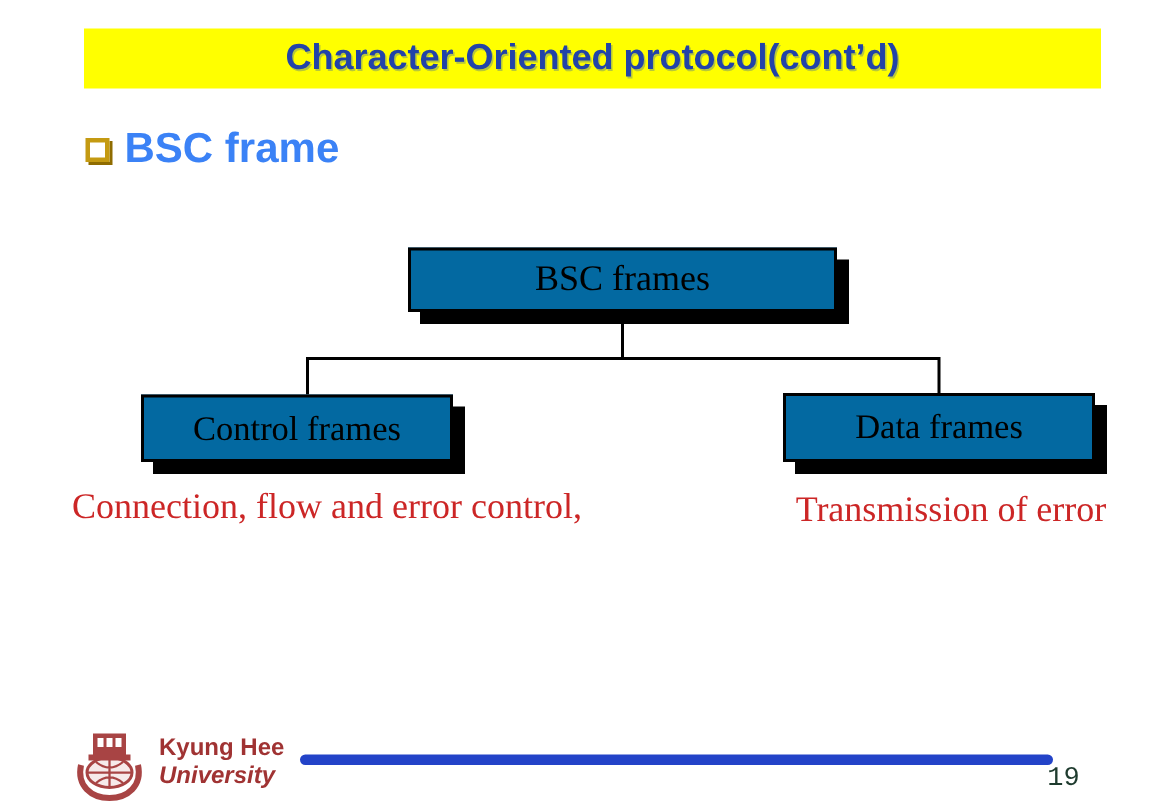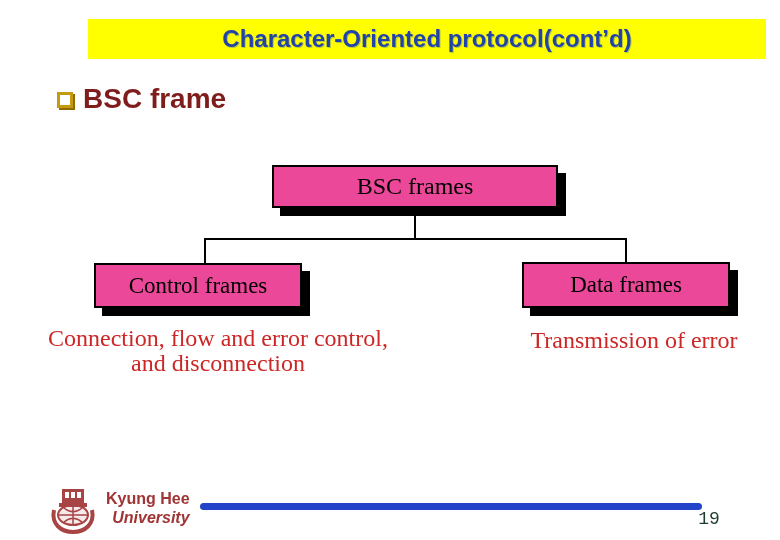--- a/index.html
+++ b/index.html
@@ -8,43 +8,43 @@
     position: relative;
     background: #ffffff;
     font-family: "Liberation Sans", sans-serif;
     overflow: hidden;
   }
 
   
   .title-bar {
     position: absolute; left: 56px; top: 19px; width: 678px; height: 40px;
     background: #FFFF00;
-    display: flex; align-items: center; justify-content: center; margin-left: 32px;
+    display: flex; align-items: center; justify-content: center;
   }
   .title-text {
     color: #2243A8; font-weight: bold; font-size: 24px; letter-spacing: 0px;
     text-shadow: 1px 1px 0 #b8c83a;
   }
 
   
   .bullet-row {
     position: absolute; left: 57px; top: 83px;
     display: flex; align-items: center;
   }
   .bullet-square {
     width: 16px; height: 16px; background: #ffffff;
     border: 3px solid #C49A12;
     box-shadow: 2px 2px 0 #8F6C00;
     display: inline-block; margin-right: 10px; margin-top: 2px;
   }
-  .bullet-label { font-size: 28px; font-weight: bold; color: #7f1d1d; }
+  .bullet-label { font-size: 28px; font-weight: bold; color: #3b82f6; }
 
   
   .node {
-    position: absolute; background: #ec4899;
+    position: absolute; background: #0369a1;
     border: 2px solid #000000;
     box-shadow: 8px 8px 0 #000000;
     display: flex; align-items: center; justify-content: center;
     font-family: "Liberation Serif", serif; color: #000000;
   }
   .node-root    { left: 272px; top: 165px; width: 286px; height: 43px; font-size: 24px; }
   .node-control { left: 94px; top: 263px; width: 208px; height: 45px; font-size: 23px; }
   .node-data    { left: 522px; top: 262px; width: 208px; height: 46px; font-size: 23px; align-items: center; }
 
   
@@ -61,21 +61,21 @@
     font-size: 24px; line-height: 25px;
     color: #CC2626; text-align: center;
   }
   .caption-left  { left: 16px;  top: 326px; width: 404px; }
   .caption-right { left: 510px; top: 328px; width: 248px; }
 
   
   .footer-logo { position: absolute; left: 46px; top: 486px; width: 54px; height: 50px; }
   .footer-inst {
     position: absolute; left: 106px; top: 489px;
-    color: #A03333; font-weight: bold; font-size: 16px; line-height: 19px; text-align: right;
+    color: #A03333; font-weight: bold; font-size: 16px; line-height: 19px;
   }
   .footer-inst .inst-line2 { font-style: italic; }
   .footer-rule {
     position: absolute; left: 200px; top: 503px; width: 502px; height: 7px;
     background: #2343C8; border-radius: 4px;
   }
   .page-number {
     position: absolute; left: 692px; top: 509px; width: 34px;
     font-family: Liberation Mono, monospace; font-size: 18px;
     color: #1E3B2E; text-align: center;
@@ -106,21 +106,20 @@
     </div>
     <div class="node node-control">
       <span>Control frames</span>
     </div>
     <div class="node node-data">
       <span>Data frames</span>
     </div>
 
     <div class="caption caption-left">
       <span>Connection, flow and error control,</span><br>
-      <span>and disconnection</span>
     </div>
     <div class="caption caption-right">
       <span>Transmission of error</span>
     </div>
   </div>
 
   <div>
     <svg class="footer-logo" viewBox="0 0 54 50" aria-hidden="true">
       <path d="M8 24 C5 38, 15 46, 27 46 C39 46, 49 38, 46 24" fill="none" stroke="#A84444" stroke-width="4"></path>
       <ellipse cx="27" cy="29" rx="15" ry="10" fill="#F6EAEA" stroke="#A84444" stroke-width="2"></ellipse>

